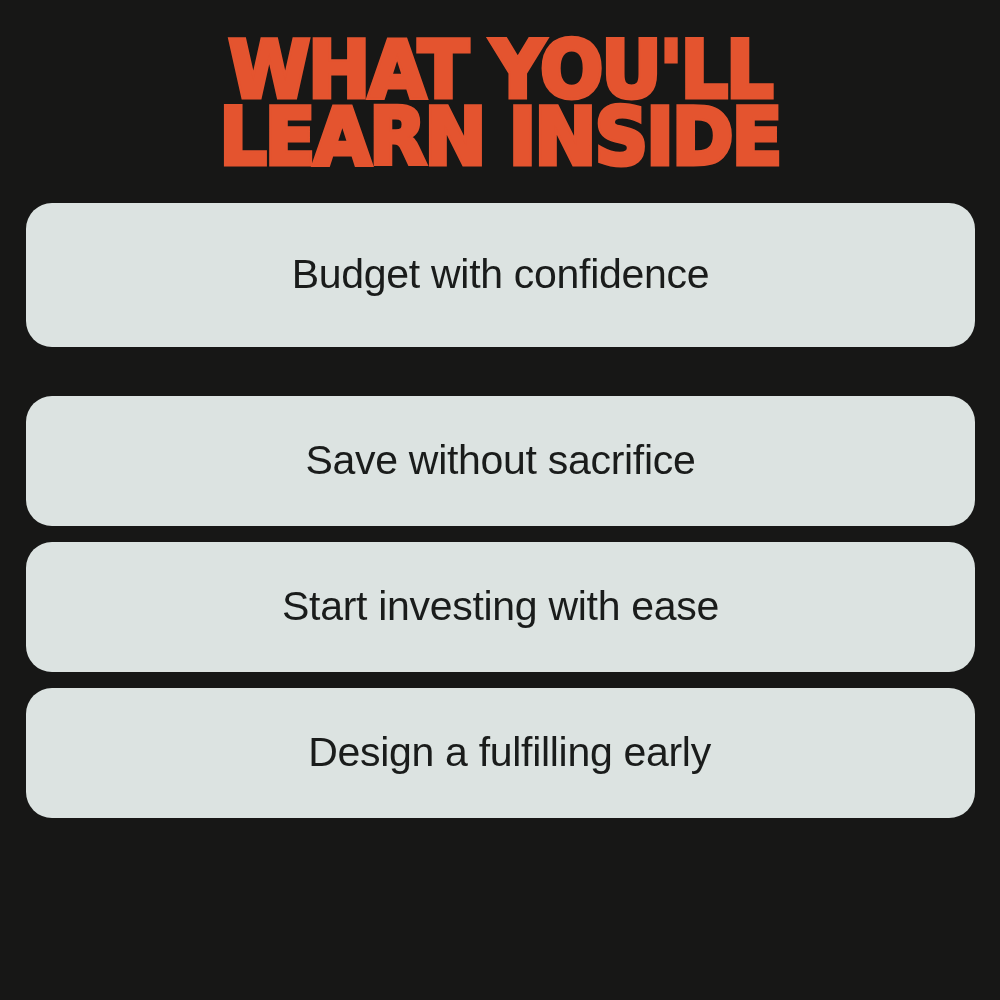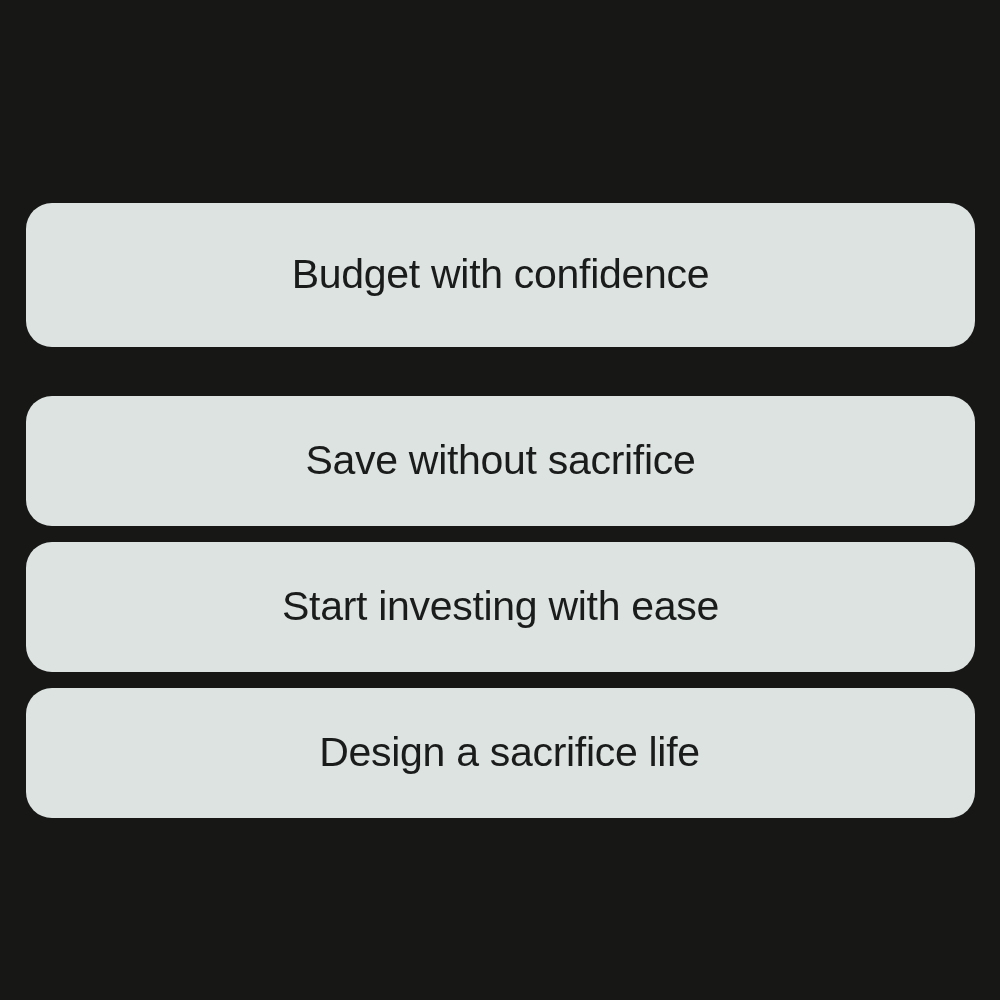--- a/index.html
+++ b/index.html
@@ -89,34 +89,38 @@
     letter-spacing: -0.3px;
     text-align: center;
     white-space: nowrap;
   }
 </style>
 </head>
 <body>
 
 <div class="poster">
 
+  <div class="heading">
+    <span class="heading-line line-1">WHAT YOU'LL</span>
+    <span class="heading-line line-2">LEARN INSIDE</span>
+  </div>
 
   <div class="card-list">
 
     <div class="card">
       <span class="card-label">Budget with confidence</span>
     </div>
 
     <div class="card">
       <span class="card-label">Save without sacrifice</span>
     </div>
 
 
     <div class="card">
       <span class="card-label">Start investing with ease</span>
     </div>
 
     <div class="card">
-      <span class="card-label">Design a sacrifice life</span>
+      <span class="card-label">Design a fulfilling early</span>
     </div>
 
   </div>
 </div>
 
 </body></html>

